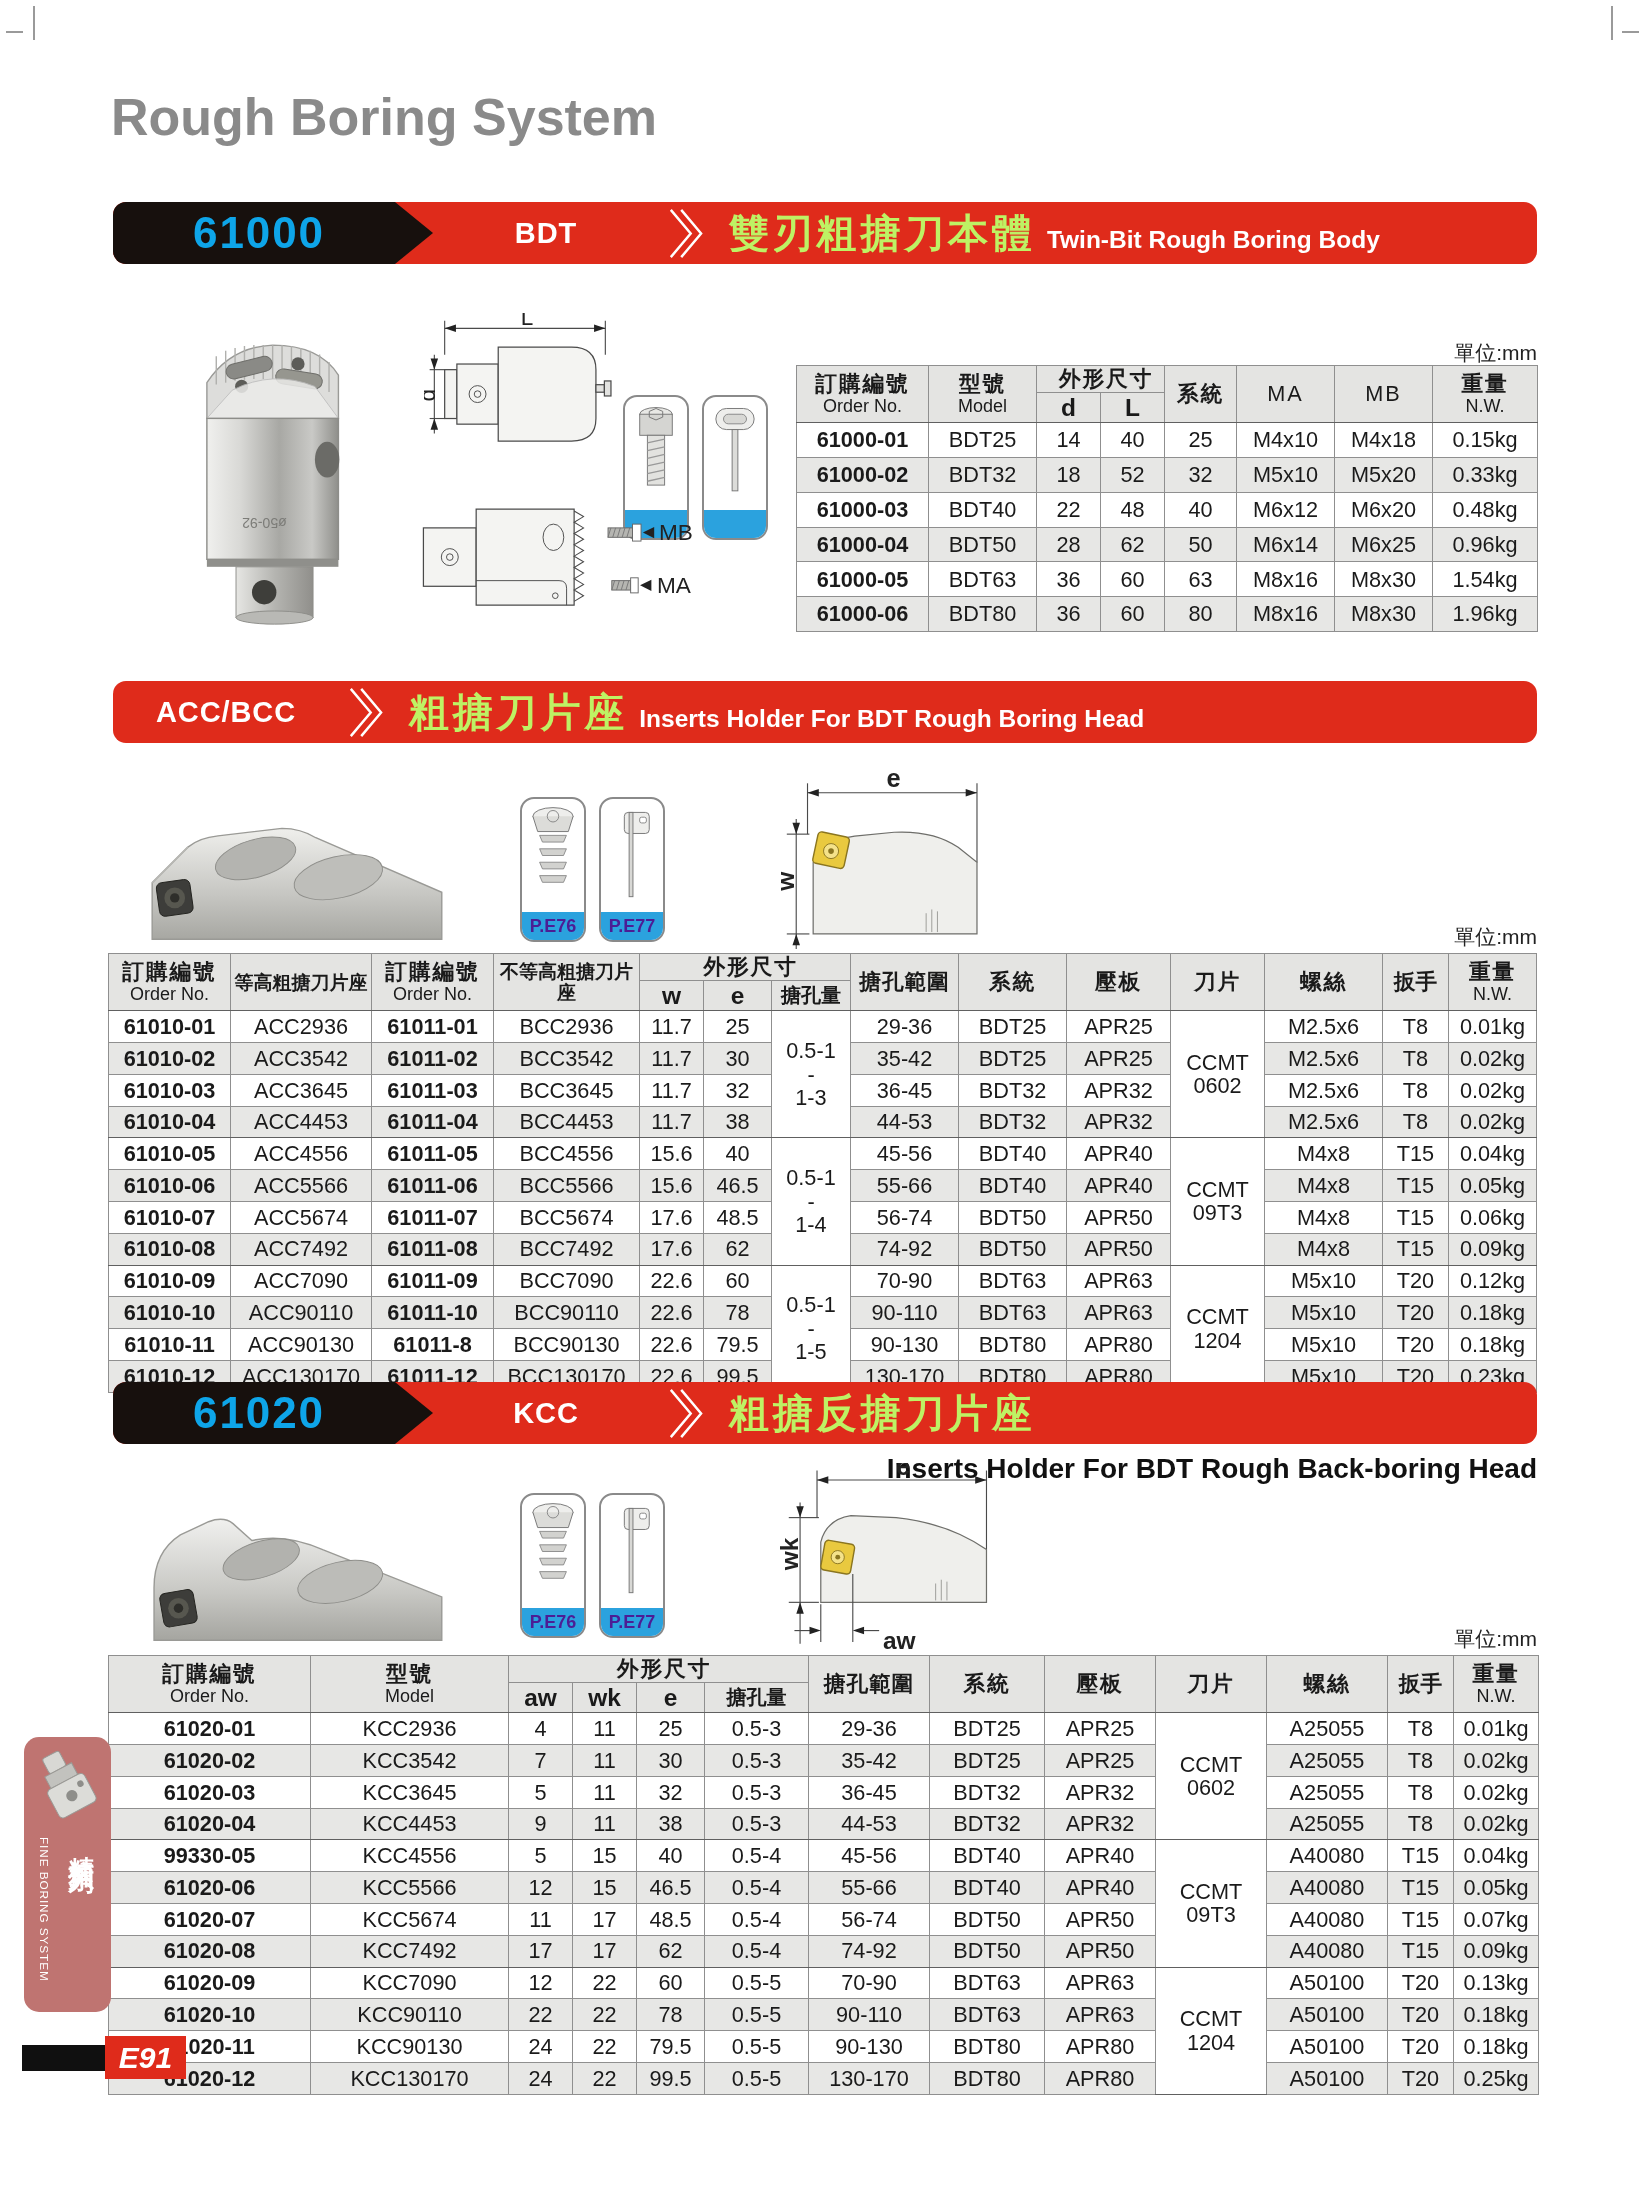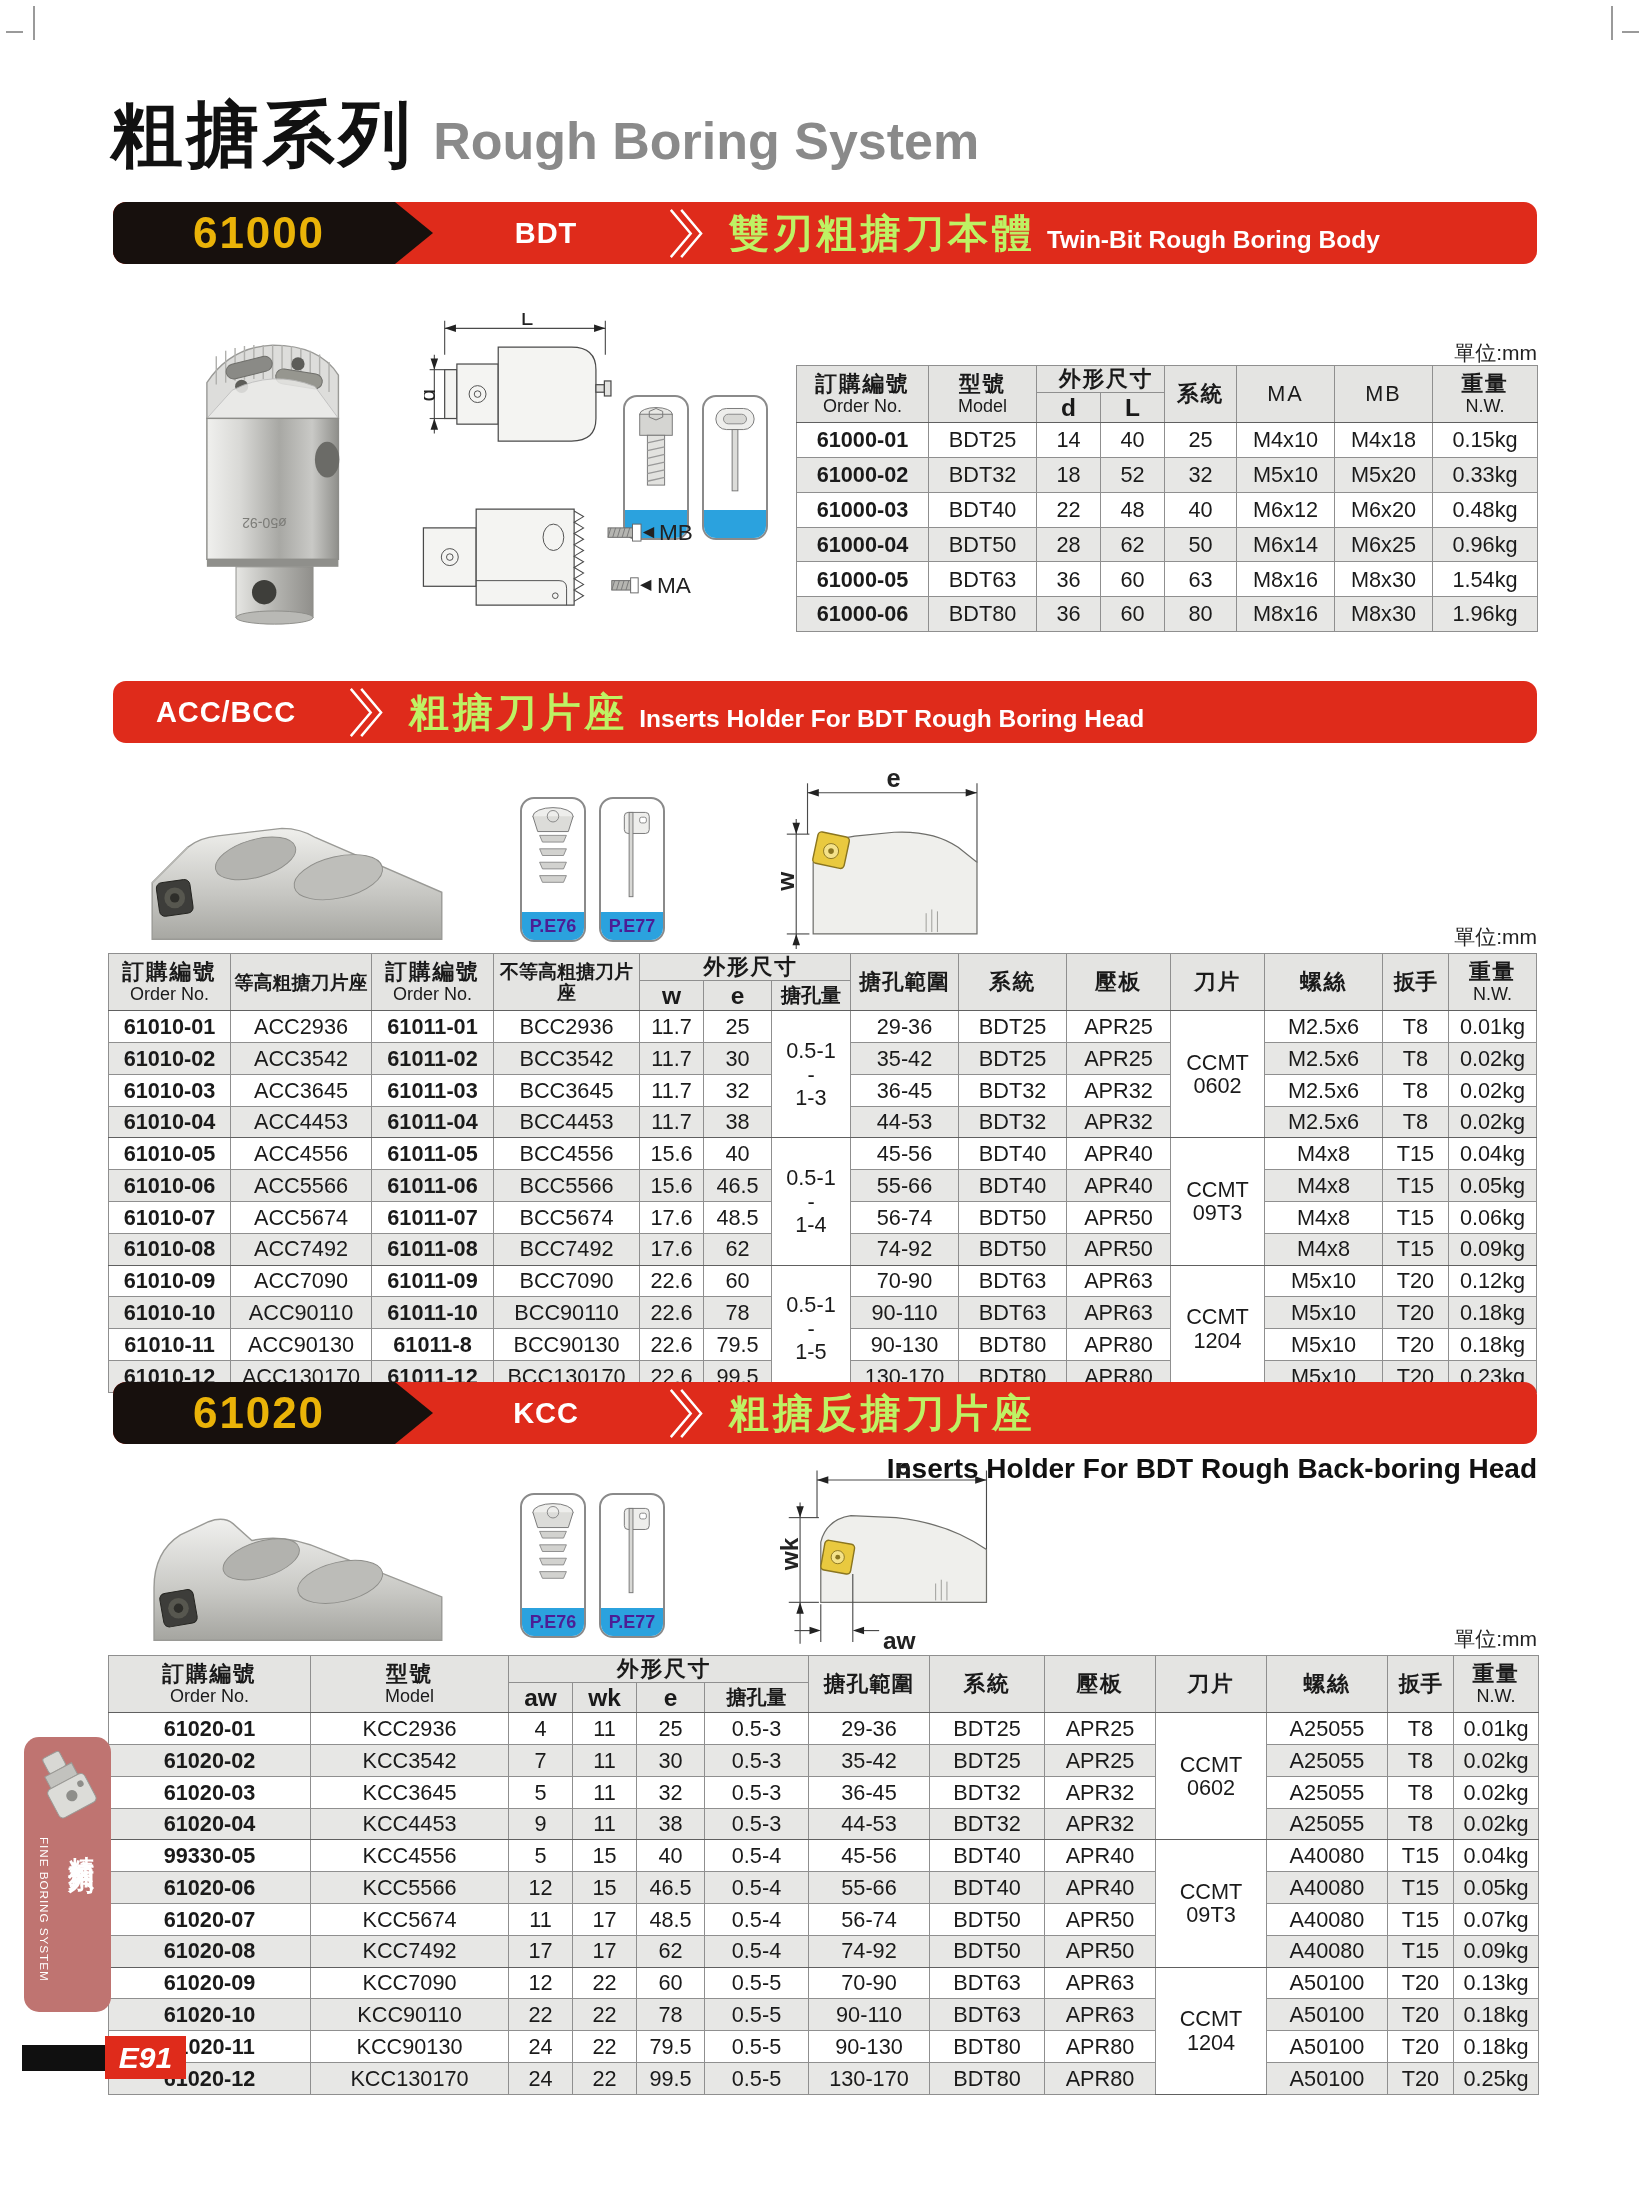--- a/index.html
+++ b/index.html
@@ -11,21 +11,21 @@
   .mark{position:absolute;background:#9a9a9a;}
 
   
   .title-wrap{position:absolute;left:111px;top:87px;display:flex;align-items:baseline;gap:19px;}
   .title-zh{font-size:72px;font-weight:bold;color:#111;letter-spacing:3.8px;}
   .title-en{font-size:52px;font-weight:bold;color:#8a8a8a;}
 
   
   .banner{position:absolute;left:113px;width:1424px;height:62px;background:#DF2B1B;
           border-radius:13px;display:flex;align-items:center;overflow:hidden;}
-  .numbox{flex:0 0 320px;height:100%;background:#17100d;color:#eab308;display:flex;align-items:center;
+  .numbox{flex:0 0 320px;height:100%;background:#17100d;color:#0ea5e9;display:flex;align-items:center;
           justify-content:center;font-size:44px;font-weight:bold;letter-spacing:1.9px;
           clip-path:polygon(0 0,282px 0,320px 50%,282px 100%,0 100%);padding-right:28px;box-sizing:border-box;}
   .bcode{width:226px;text-align:center;color:#fff;font-weight:bold;font-size:29px;letter-spacing:0.9px;}
   .chev{margin:0 9.4px 0 5.6px;flex:0 0 auto;}
   .b-zh{color:#bef264;font-size:40px;font-weight:bold;letter-spacing:3.8px;margin:0 11.3px 0 15px;white-space:nowrap;}
   .b-en{color:#fff;font-size:24.5px;font-weight:bold;margin-top:13px;white-space:nowrap;}
   .sub3{position:absolute;right:108px;top:1453px;font-size:28px;font-weight:bold;color:#111;}
 
   
   .unit{position:absolute;font-size:21px;color:#222;}
@@ -75,21 +75,20 @@
 <body>
 
 <div class="page">
 
   <div class="mark" style="left:33px;top:5.6px;width:1.9px;height:34px;"></div>
   <div class="mark" style="left:5.6px;top:31px;width:17px;height:1.9px;"></div>
   <div class="mark" style="left:1611px;top:5.6px;width:1.9px;height:34px;"></div>
   <div class="mark" style="left:1622px;top:31px;width:17px;height:1.9px;"></div>
 
   <div class="title-wrap">
-    <span class="title-zh">粗搪系列</span>
     <span class="title-en">Rough Boring System</span>
   </div>
 
   <div class="banner" style="top:202px;">
     <div class="numbox">61000</div>
     <div class="bcode">BDT</div>
     <svg class="chev" width="40" height="53" viewBox="0 0 42 56">
       <path d="M6 3 L27 28 L6 53" fill="none" stroke="#fff" stroke-width="2.6"></path>
       <path d="M17 3 L38 28 L17 53" fill="none" stroke="#fff" stroke-width="2.6"></path>
     </svg>

